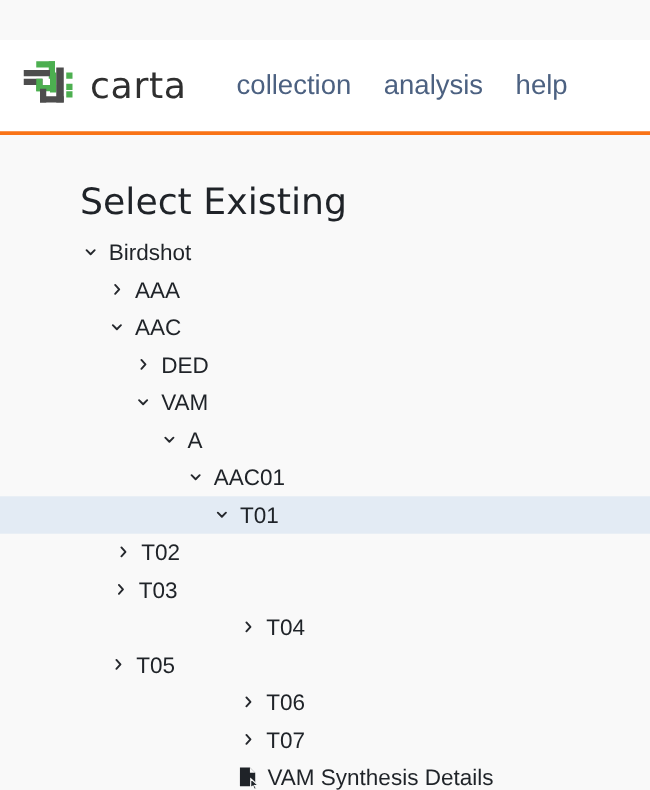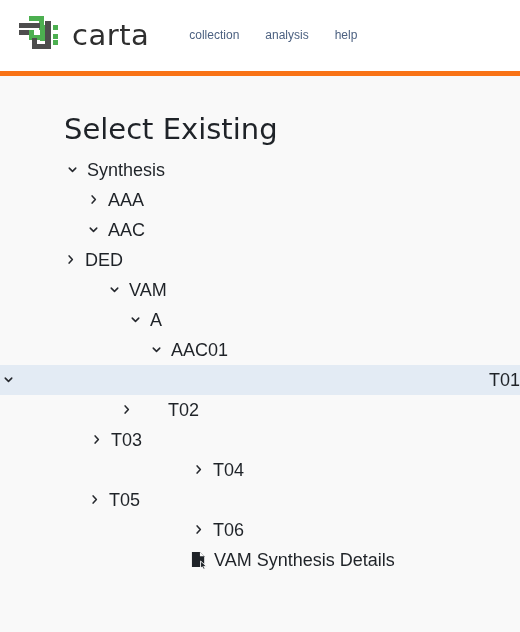--- a/index.html
+++ b/index.html
@@ -13,24 +13,25 @@
     overflow: hidden;
     background: #f9f9f9;
     font-family: "Liberation Sans", sans-serif;
     -webkit-font-smoothing: antialiased;
   }
 
   
   .header {
     height: 76px;
     background: #ffffff;
-    border-bottom: 5px solid #f97316;
+    border-bottom: 3px solid #f97316;
     display: flex;
     align-items: center;
     padding-left: 18px;
+    margin-top: 32px;
   }
   .brand {
     display: flex;
     align-items: center;
     gap: 10px;
   }
   .logo-mark {
     width: 44px;
     height: 44px;
     flex: 0 0 44px;
@@ -45,21 +46,21 @@
     font-weight: 400;
   }
   .nav {
     display: flex;
     align-items: center;
     gap: 26px;
     margin-left: 40px;
     padding-bottom: 2px;
   }
   .nav-link {
-    font-size: 12px;
+    font-size: 22px;
     color: #4c6181;
     text-decoration: none;
     cursor: pointer;
     line-height: 1;
     white-space: nowrap;
   }
 
   
   .content {
     padding: 36px 0 0 0;
@@ -149,39 +150,39 @@
 
 <div class="content">
   <h1 class="page-title">Select Existing</h1>
   <ul class="tree" id="tree-root">
       <li class="tree-row" style="padding-left: 64px;">
         <span class="twisty">
           <svg viewBox="0 0 16 16" width="13" height="13">
             <path d="M4 6.3 L8 10.3 L12 6.3" fill="none" stroke="#26292e" stroke-width="1.9" stroke-linecap="round" stroke-linejoin="round"></path>
           </svg>
         </span>
-        <span class="node-label">Synthesis</span>
+        <span class="node-label">Birdshot</span>
       </li>
       <li class="tree-row" style="padding-left: 85px;">
         <span class="twisty">
           <svg viewBox="0 0 16 16" width="13" height="13">
             <path d="M6.3 3.6 L10.3 8 L6.3 12.4" fill="none" stroke="#26292e" stroke-width="1.9" stroke-linecap="round" stroke-linejoin="round"></path>
           </svg>
         </span>
         <span class="node-label">AAA</span>
       </li>
       <li class="tree-row" style="padding-left: 85px;">
         <span class="twisty">
           <svg viewBox="0 0 16 16" width="13" height="13">
             <path d="M4 6.3 L8 10.3 L12 6.3" fill="none" stroke="#26292e" stroke-width="1.9" stroke-linecap="round" stroke-linejoin="round"></path>
           </svg>
         </span>
         <span class="node-label">AAC</span>
       </li>
-      <li class="tree-row" style="padding-left: 62px;">
+      <li class="tree-row" style="padding-left: 106px;">
         <span class="twisty">
           <svg viewBox="0 0 16 16" width="13" height="13">
             <path d="M6.3 3.6 L10.3 8 L6.3 12.4" fill="none" stroke="#26292e" stroke-width="1.9" stroke-linecap="round" stroke-linejoin="round"></path>
           </svg>
         </span>
         <span class="node-label">DED</span>
       </li>
       <li class="tree-row" style="padding-left: 106px; align-items: center;">
         <span class="twisty">
           <svg viewBox="0 0 16 16" width="13" height="13">
@@ -199,29 +200,29 @@
         <span class="node-label">A</span>
       </li>
       <li class="tree-row" style="padding-left: 148px;">
         <span class="twisty">
           <svg viewBox="0 0 16 16" width="13" height="13">
             <path d="M4 6.3 L8 10.3 L12 6.3" fill="none" stroke="#26292e" stroke-width="1.9" stroke-linecap="round" stroke-linejoin="round"></path>
           </svg>
         </span>
         <span class="node-label">AAC01</span>
       </li>
-      <li class="tree-row selected" style=" justify-content: space-between;">
+      <li class="tree-row selected" style="padding-left: 169px;">
         <span class="twisty">
           <svg viewBox="0 0 16 16" width="13" height="13">
             <path d="M4 6.3 L8 10.3 L12 6.3" fill="none" stroke="#26292e" stroke-width="1.9" stroke-linecap="round" stroke-linejoin="round"></path>
           </svg>
         </span>
         <span class="node-label">T01</span>
       </li>
-      <li class="tree-row" style="padding-left: 118px; gap: 27px;">
+      <li class="tree-row" style="padding-left: 90px;">
         <span class="twisty">
           <svg viewBox="0 0 16 16" width="13" height="13">
             <path d="M6.3 3.6 L10.3 8 L6.3 12.4" fill="none" stroke="#26292e" stroke-width="1.9" stroke-linecap="round" stroke-linejoin="round"></path>
           </svg>
         </span>
         <span class="node-label">T02</span>
       </li>
       <li class="tree-row" style="padding-left: 88px;">
         <span class="twisty">
           <svg viewBox="0 0 16 16" width="13" height="13">
@@ -246,20 +247,28 @@
         </span>
         <span class="node-label">T05</span>
       </li>
       <li class="tree-row" style="padding-left: 190px;">
         <span class="twisty">
           <svg viewBox="0 0 16 16" width="13" height="13">
             <path d="M6.3 3.6 L10.3 8 L6.3 12.4" fill="none" stroke="#26292e" stroke-width="1.9" stroke-linecap="round" stroke-linejoin="round"></path>
           </svg>
         </span>
         <span class="node-label">T06</span>
+      </li>
+      <li class="tree-row" style="padding-left: 190px;">
+        <span class="twisty">
+          <svg viewBox="0 0 16 16" width="13" height="13">
+            <path d="M6.3 3.6 L10.3 8 L6.3 12.4" fill="none" stroke="#26292e" stroke-width="1.9" stroke-linecap="round" stroke-linejoin="round"></path>
+          </svg>
+        </span>
+        <span class="node-label">T07</span>
       </li>
       <li class="tree-row" style="padding-left: 190px;">
         <span class="file-ico">
           <svg viewBox="0 0 17 19" width="16" height="18">
             <path d="M1 1 H9.5 L14 5.5 V17 H1 Z" fill="#1f2328"></path>
             <path d="M9.5 1 L14 5.5 H9.5 Z" fill="#f9f9f9"></path>
             <path d="M10.2 10.6 L16.4 16.2 L13.5 16.3 L15.0 18.8 L13.3 19.4 L12.1 16.8 L10.1 18.0 Z" fill="#1f2328" stroke="#f9f9f9" stroke-width="1"></path>
           </svg>
         </span>
         <span class="node-label">VAM Synthesis Details</span>

